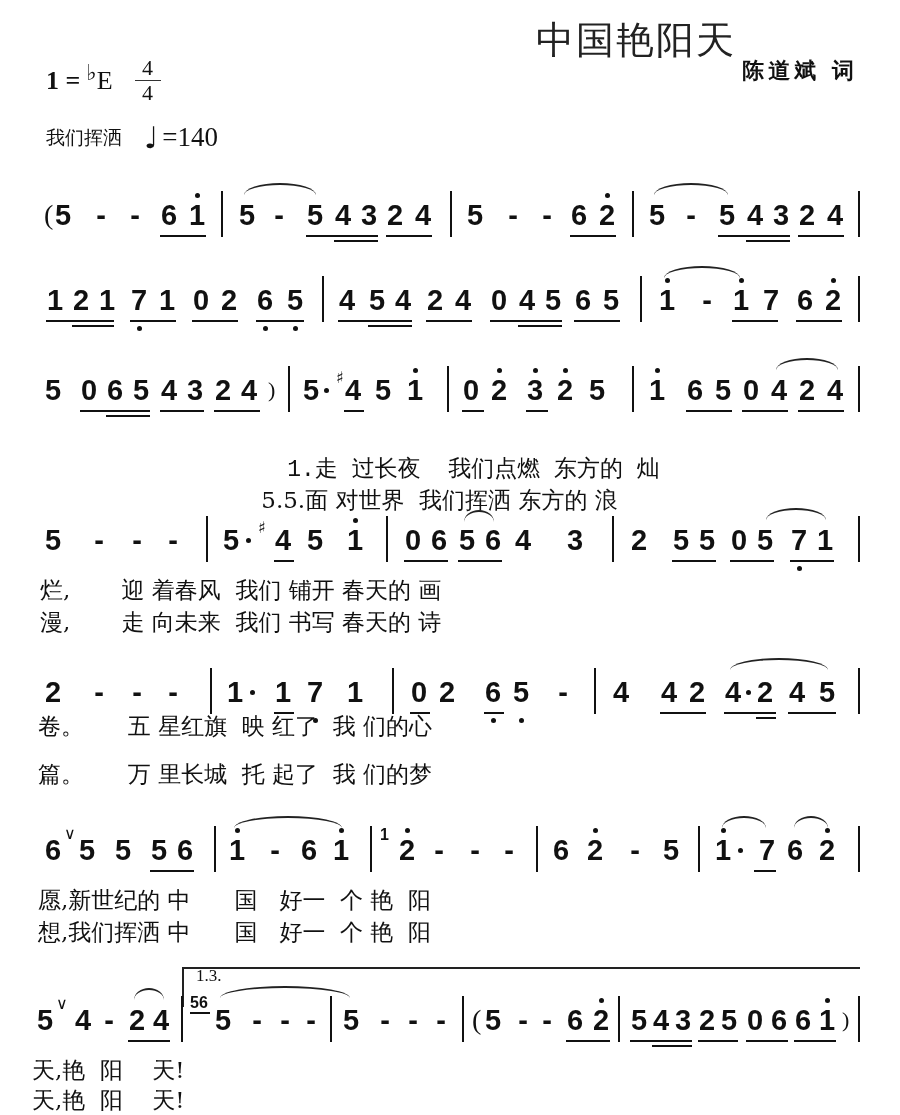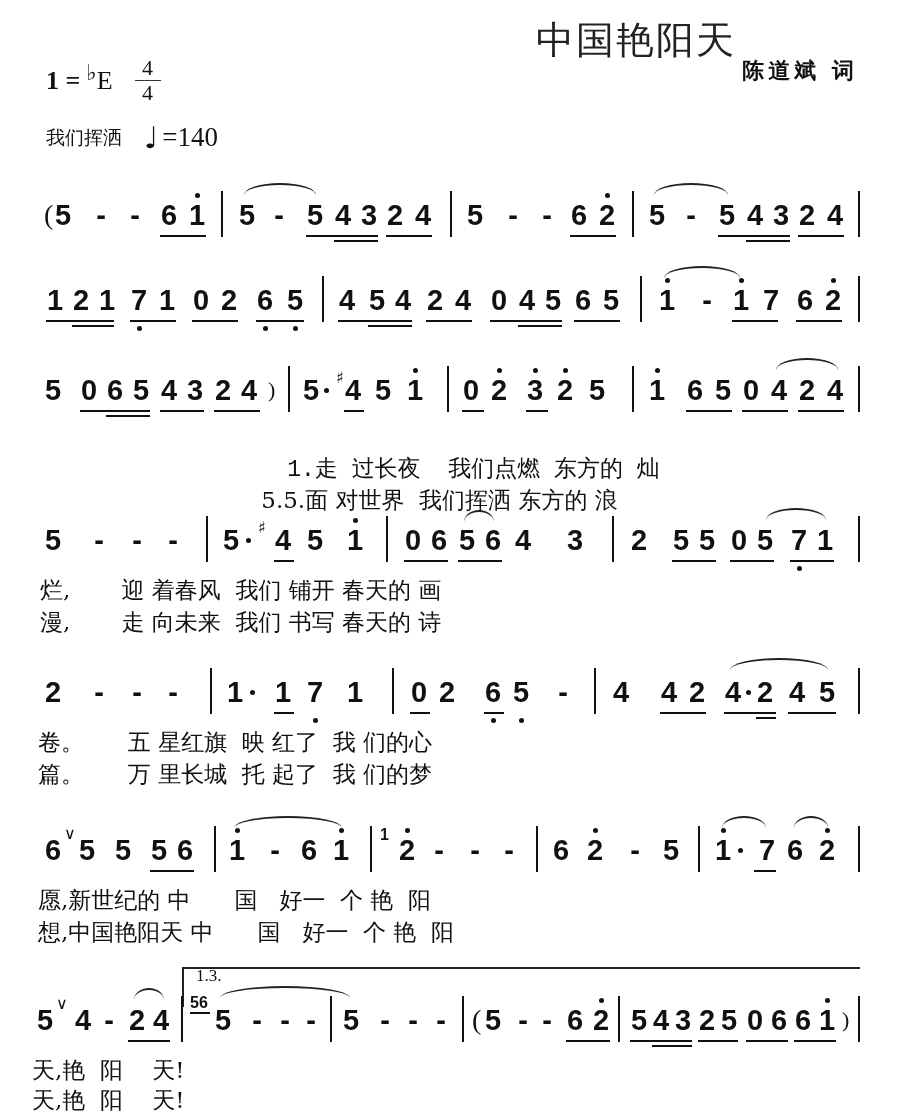--- a/index.html
+++ b/index.html
@@ -275,21 +275,21 @@
     <span class="n" style="left:756px;">2</span>
     <span class="n" style="left:788px;">4</span>
     <span class="n" style="left:818px;">5</span>
     <div class="tie" style="left:730px;top:-14px;width:98px;"></div>
     <div class="ul" style="left:660px;top:40px;width:46px;"></div>
     <div class="ul" style="left:724px;top:40px;width:52px;"></div>
     <div class="ul" style="left:756px;top:45px;width:20px;"></div>
     <div class="ul" style="left:788px;top:40px;width:48px;"></div>
     <div class="bar" style="left:858px;"></div>
   </div>
-  <div class="lyr" style="left:38px;top:56px;">卷。      五 星红旗  映 红了  我 们的心</div>
+  <div class="lyr" style="left:38px;top:40px;">卷。      五 星红旗  映 红了  我 们的心</div>
   <div class="lyr" style="left:38px;top:88px;">篇。      万 里长城  托 起了  我 们的梦</div>
 </div>
 
 <div class="row" style="top:830px;">
   <div class="staff">
     <span class="n" style="left:44px;">6</span>
     <span class="breath" style="left:64px;">∨</span>
     <span class="n" style="left:78px;">5</span>
     <span class="n" style="left:114px;">5</span>
     <span class="n" style="left:150px;">5</span>
@@ -317,21 +317,21 @@
     <span class="aug" style="left:738px;"></span>
     <span class="n" style="left:758px;">7</span>
     <span class="n" style="left:786px;">6</span>
     <span class="n" style="left:818px;">2<i class="dot-up"></i></span>
     <div class="tie" style="left:722px;top:-14px;width:44px;"></div>
     <div class="tie" style="left:794px;top:-14px;width:34px;"></div>
     <div class="ul" style="left:754px;top:40px;width:22px;"></div>
     <div class="bar" style="left:858px;"></div>
   </div>
   <div class="lyr" style="left:38px;top:56px;">愿,新世纪的 中      国   好一  个 艳  阳</div>
-  <div class="lyr" style="left:38px;top:88px;">想,中国艳阳天 中      国   好一  个 艳  阳</div>
+  <div class="lyr" style="left:38px;top:88px;">想,我们挥洒 中      国   好一  个 艳  阳</div>
 </div>
 
 <div class="row" style="top:968px;">
   <div class="volta" style="left:182px;top:-1px;width:676px;"></div>
   <div class="volta-lbl" style="left:196px;top:-2px;">1.3.</div>
   <div class="staff" style="top:32px;">
     <span class="n" style="left:36px;">5</span>
     <span class="breath" style="left:56px;">∨</span>
     <span class="n" style="left:74px;">4</span>
     <span class="n" style="left:100px;">-</span>

